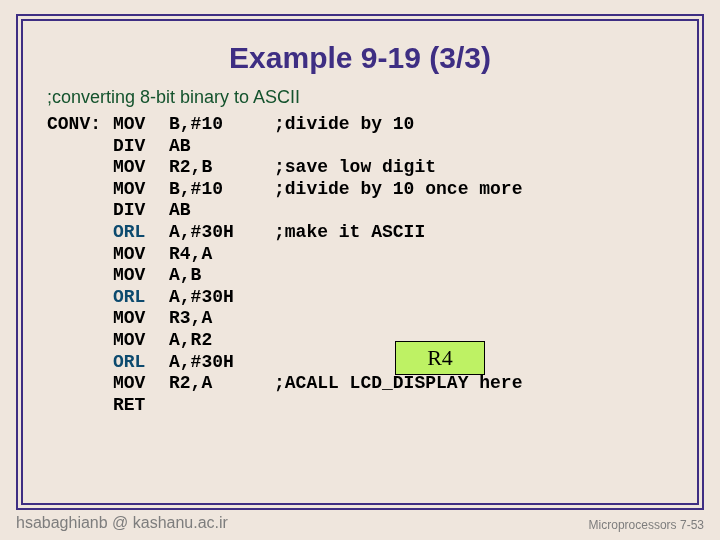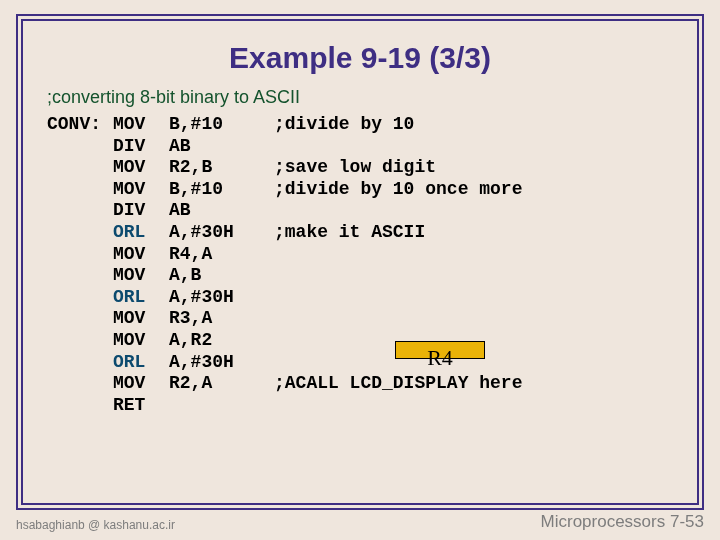--- a/index.html
+++ b/index.html
@@ -57,44 +57,44 @@
   .label { display: inline-block; width: 66px; }
   .mnem  { display: inline-block; width: 56px; }
   .mnem-green { color: #0c4a6e; display: inline-block; width: 56px; }
   .args  { display: inline-block; width: 105px; }
   .cmt   { display: inline-block; }
   .footer-left {
     position: absolute;
     left: 16px;
     bottom: 8px;
     font-family: "Comic Sans MS", cursive, sans-serif;
-    font-size: 12px;
+    font-size: 16px;
     color: #7d7d7d;
   }
   .footer-right {
     position: absolute;
     right: 16px;
     bottom: 8px;
     font-family: "Comic Sans MS", cursive, sans-serif;
-    font-size: 17px;
+    font-size: 12px;
     color: #7d7d7d;
   }
   .register-box {
     position: absolute;
     left: 372px;
     top: 320px;
     display: flex;
     font-family: "Times New Roman", serif;
     font-size: 22px;
   }
   .register-cell {
     width: 90px;
-    height: 18px;
+    height: 34px;
     border: 1.5px solid #000;
-    background: #eab308;
+    background: #bef264;
     text-align: center;
     line-height: 32px;
     margin-left: -1.5px;
   }
   .register-cell:first-child { margin-left: 0; }
   .reg-shadow {
     position: absolute;
     left: 376px;
     top: 324px;
     width: 269px;

